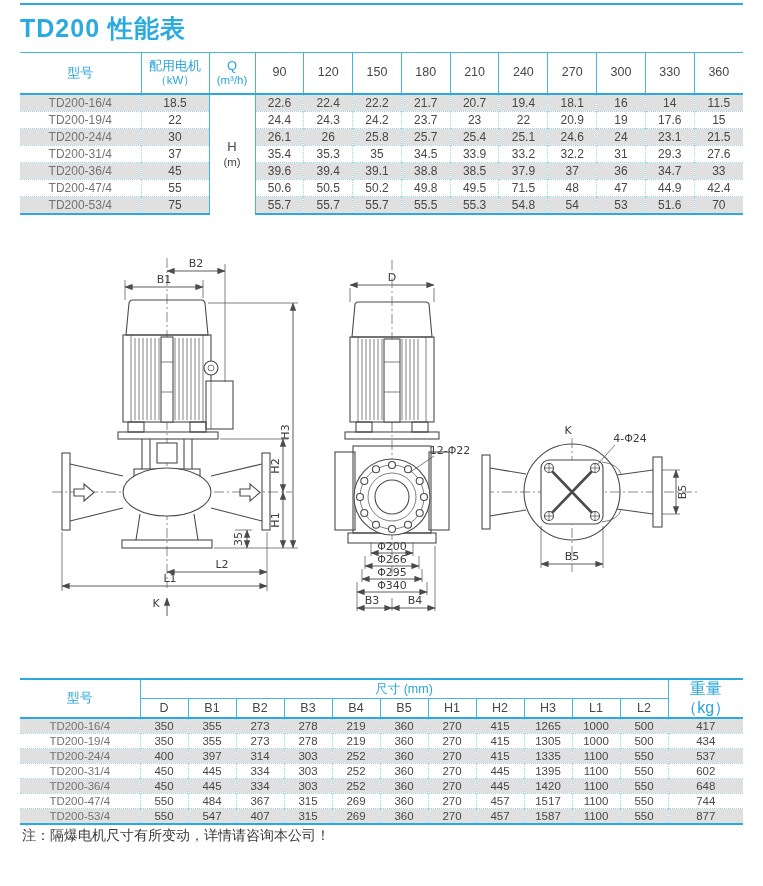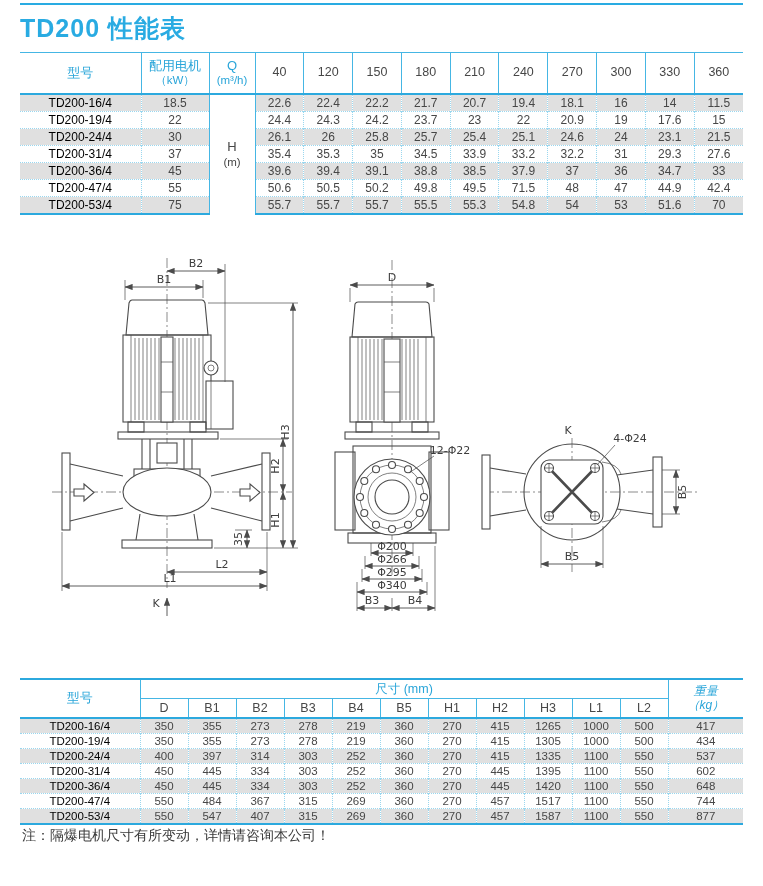--- a/index.html
+++ b/index.html
@@ -21,34 +21,34 @@
                  border-left:1px solid #45b6e4; font-weight:normal; line-height:1.2; }
   .t1 thead th:first-child { border-left:none; }
   .t1 th.cy { color:#29a5d9; font-size:13px; }
   .t1 th.cy .sub { font-size:11.5px; }
   .t1 th.num { color:#474747; font-size:12.5px; }
   .t1 td { height:16px; line-height:16px; color:#474747; border-left:1px dotted #9ad7ef; font-size:12px; }
   .t1 td:first-child { border-left:none; }
   .t1 tbody tr + tr td { border-top:1px dotted #9ad7ef; }
   .t1 tbody tr:nth-child(odd) td { background:#e0e0e0; }
   .t1 tbody tr:last-child td { border-bottom:2px solid #2ca9de; }
-  .t1 td.model, .t2 td.model { color:#000000; }
+  .t1 td.model, .t2 td.model { color:#737373; }
   .t1 tbody td.hcell { background:#fff !important; border-left:1px solid #45b6e4; border-right:1px solid #45b6e4; color:#474747; }
   .t1 td.hcell div { line-height:1.25; font-size:13px; }
   .t1 td.hcell div + div { font-size:11.5px; }
 
   
   .t2 { top:678px; font-size:12px; }
   .t2 thead th { border-left:1px solid #45b6e4; border-bottom:2px solid #2ca9de; font-weight:normal;
                  color:#29a5d9; line-height:1.15; }
   .t2 thead tr:first-child th:first-child { border-left:none; }
   .t2 thead tr:first-child th { border-top:2px solid #2ca9de; }
   .t2 th.dims { border-bottom:1px solid #45b6e4; height:19px; font-size:12.5px; }
   .t2 th.modelhead { font-size:13px; }
-  .t2 th.wt { font-size:12px;font-style:italic; }
+  .t2 th.wt { font-size:16px; }
   .t2 thead tr:last-child th { height:20px; color:#474747; font-size:12.5px; }
   .t2 td { height:14px; line-height:14px; color:#474747; border-left:1px dotted #9ad7ef; font-size:11.5px; }
   .t2 td:first-child { border-left:none; }
   .t2 tbody tr + tr td { border-top:1px dotted #9ad7ef; }
   .t2 tbody tr:nth-child(odd) td { background:#e0e0e0; }
   .t2 tbody tr:last-child td { border-bottom:2px solid #2ca9de; }
 
   .note { position:absolute; left:22px; top:827px; font-size:14px; color:#3a3a3a; }
 
   
@@ -93,21 +93,21 @@
       <tr>
         <th class="cy">型号</th>
         <th class="cy">
           <div>配用电机</div>
           <div class="sub">（kW）</div>
         </th>
         <th class="cy">
           <div>Q</div>
           <div class="sub">(m³/h)</div>
         </th>
-        <th class="num">40</th>
+        <th class="num">90</th>
         <th class="num">120</th>
         <th class="num">150</th>
         <th class="num">180</th>
         <th class="num">210</th>
         <th class="num">240</th>
         <th class="num">270</th>
         <th class="num">300</th>
         <th class="num">330</th>
         <th class="num">360</th>
       </tr>

